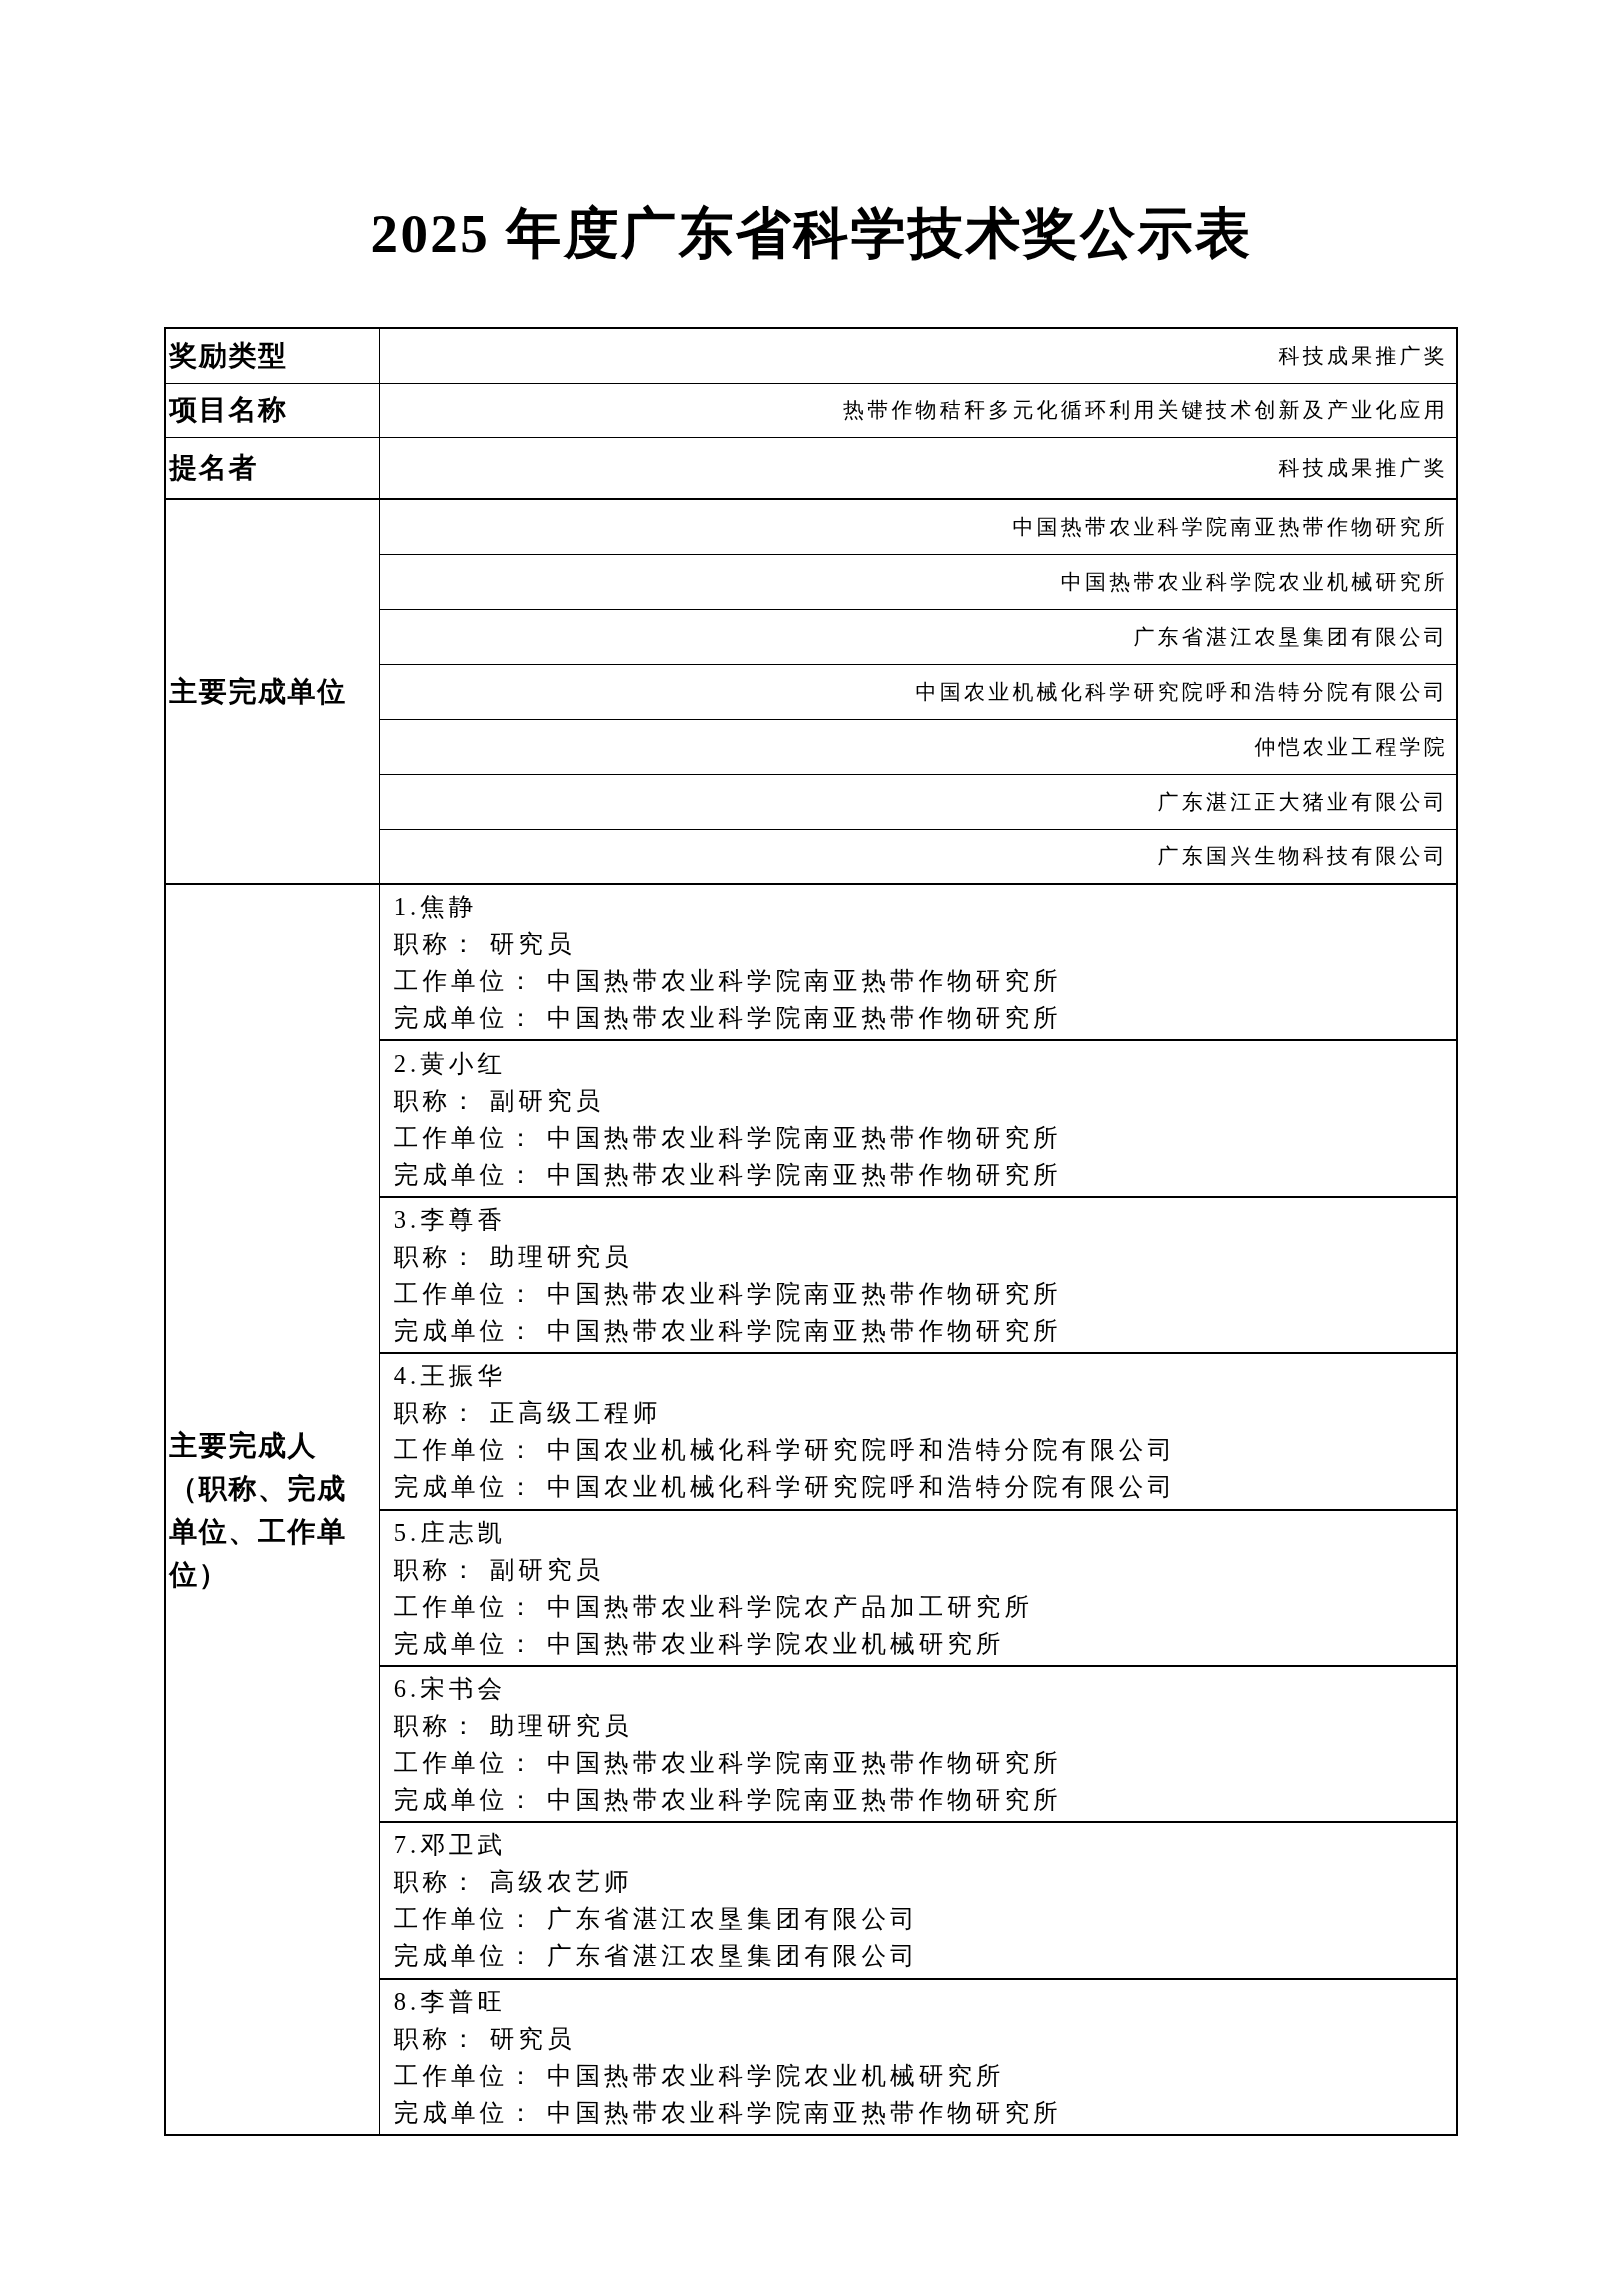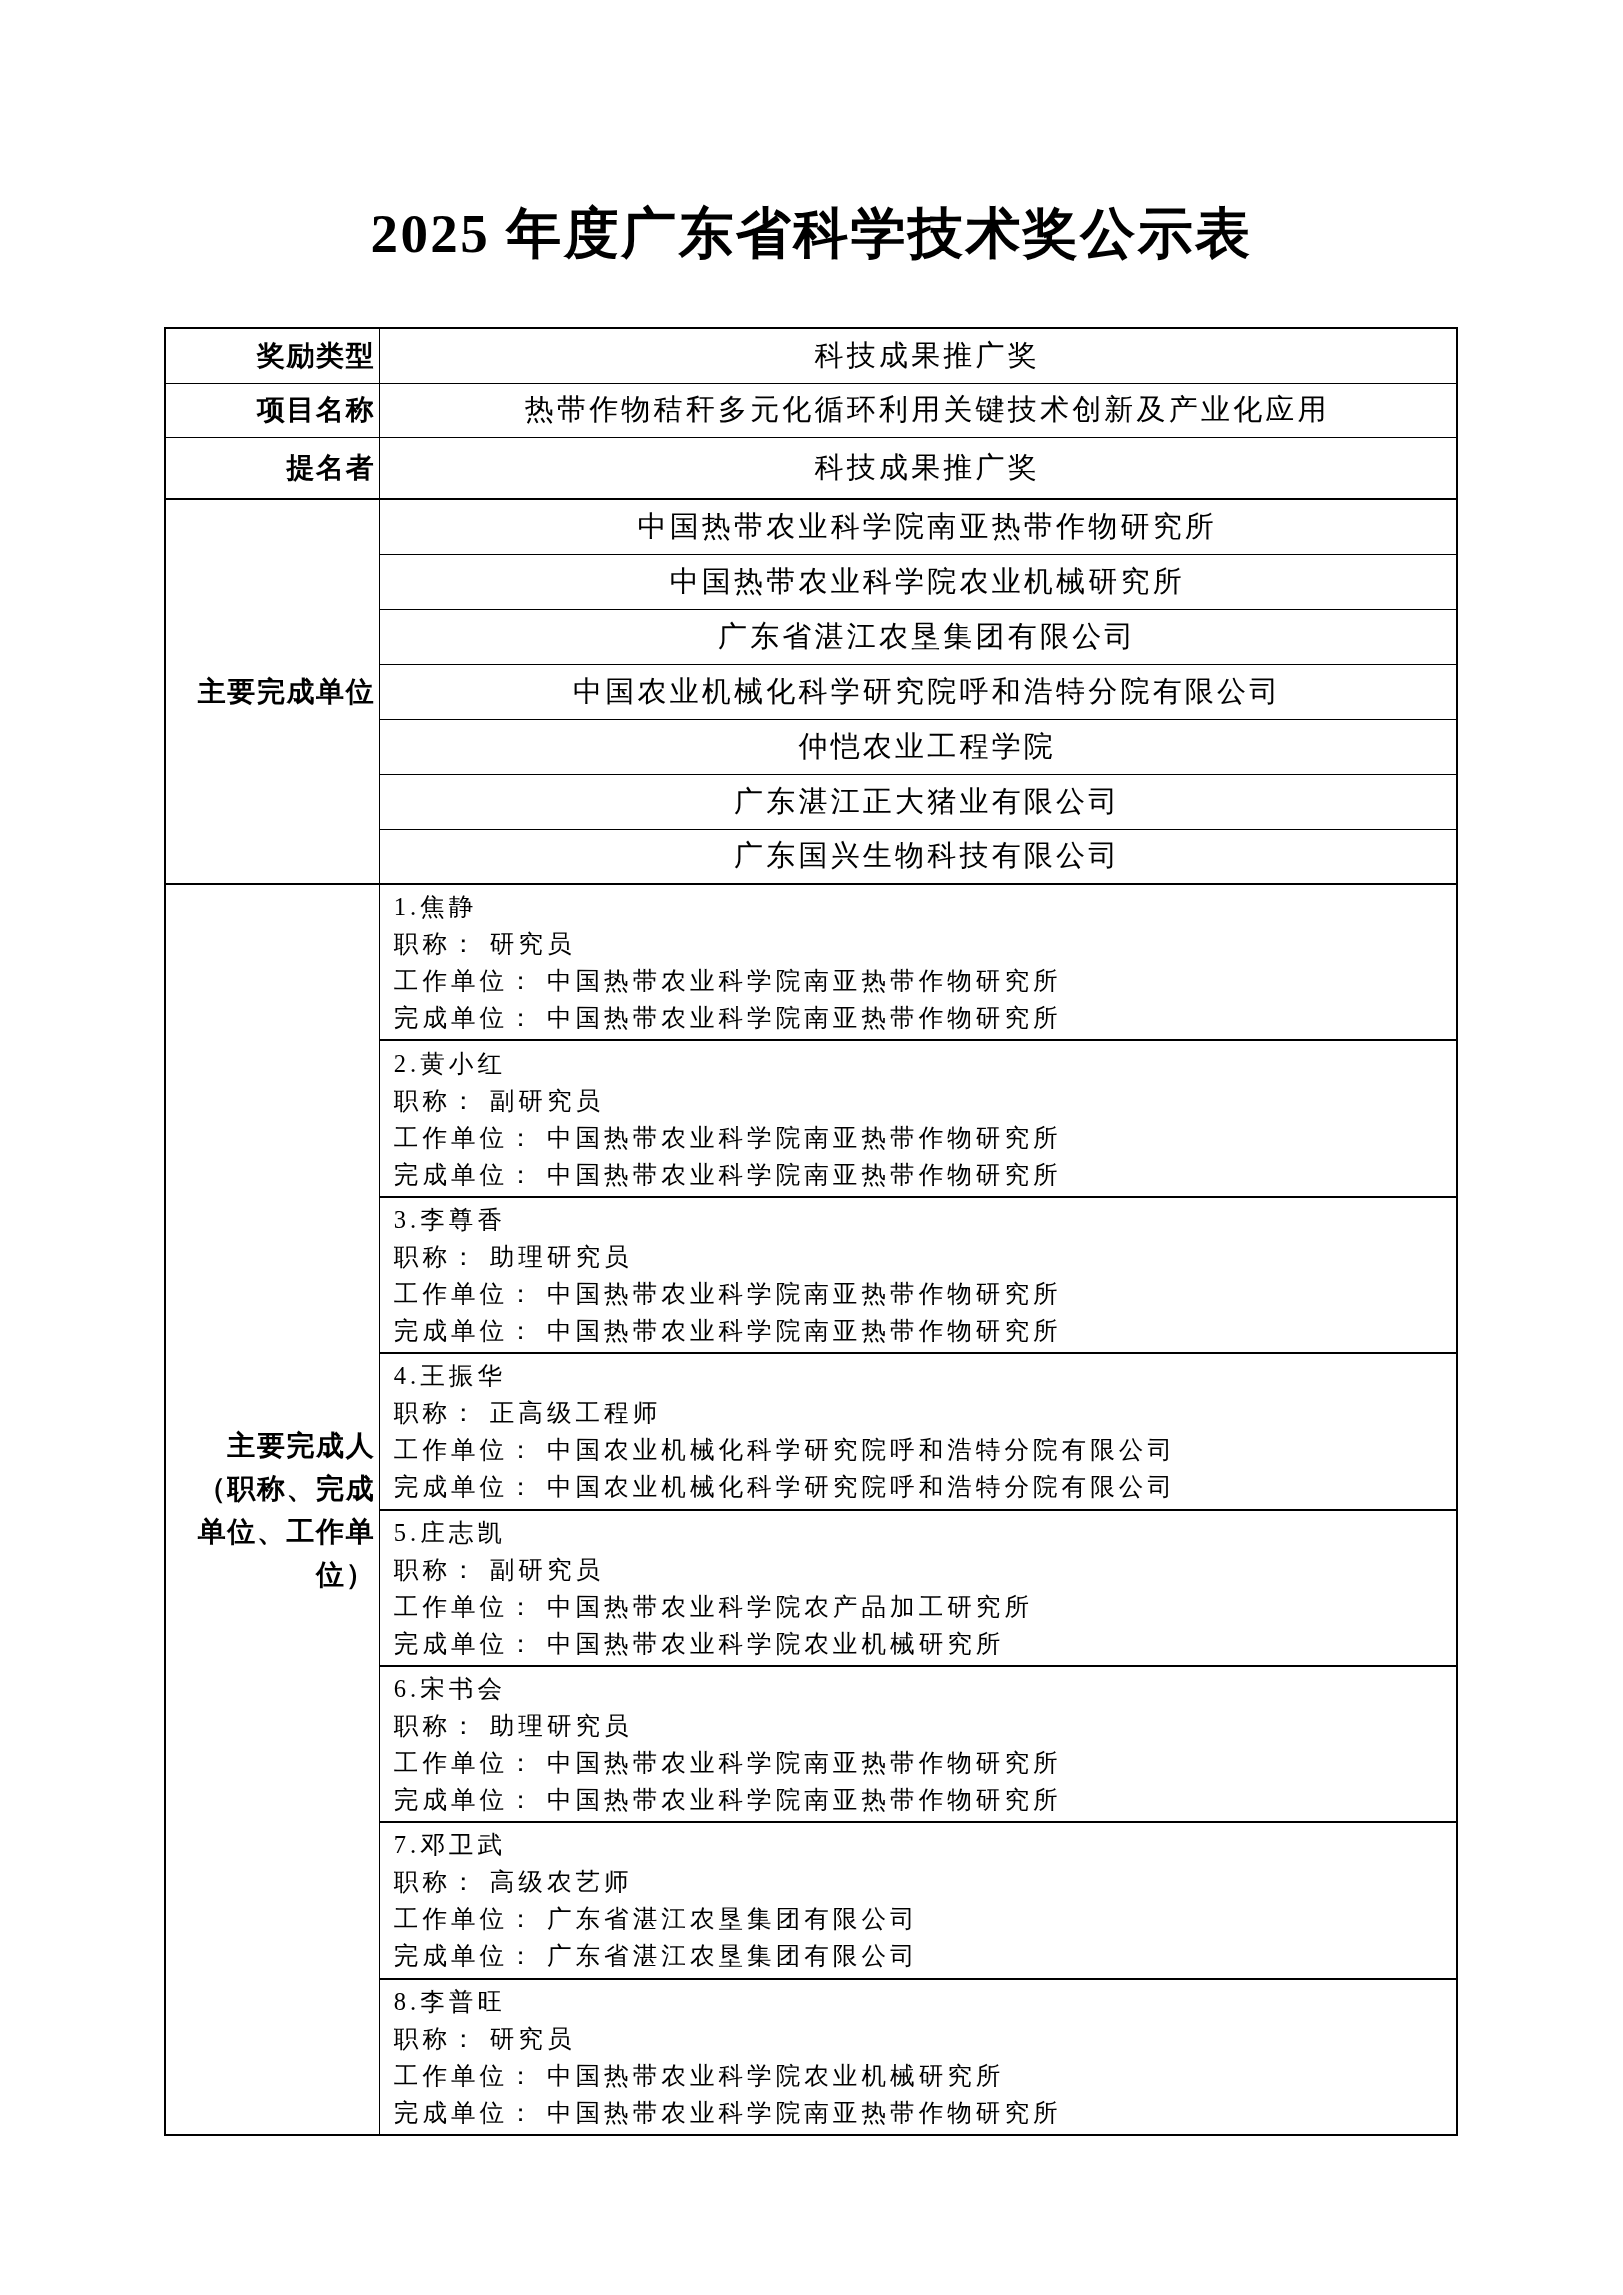--- a/index.html
+++ b/index.html
@@ -41,28 +41,28 @@
   col.col-value { width: 1078px; }
   th, td {
     border: 1.6px solid #000;
     margin: 0;
   }
   th.label-cell {
     font-family: "Liberation Sans", "DejaVu Sans", sans-serif;
     font-weight: 700;
     font-size: 28px;
     letter-spacing: 1.6px;
-    text-align: right;
+    text-align: left;
     vertical-align: middle;
     padding: 0 3.2px;
   }
   td.value-cell {
-    font-size: 29px;
+    font-size: 21px;
     letter-spacing: 3.2px;
-    text-align: center;
+    text-align: right;
     vertical-align: middle;
     padding: 0 8px 0 27px;
     white-space: nowrap;
     overflow: hidden;
   }
   tr.r-70 { height: 55px; }
   tr.r-68 { height: 54px; }
   tr.r-62 { height: 62px; }
   tr.person-row { }
   tr.p-190 { height: 151px; }

